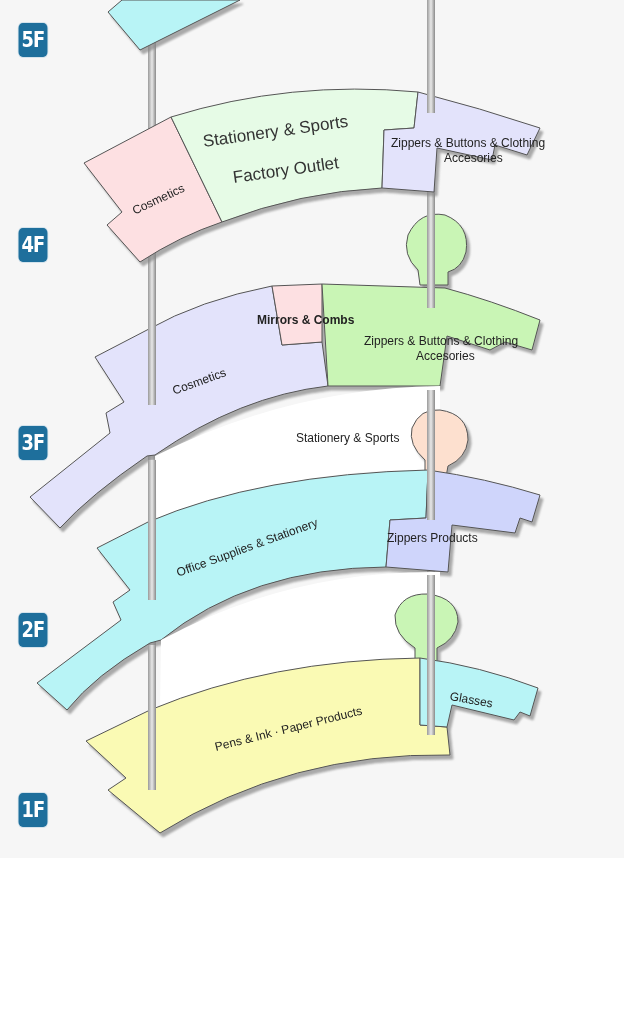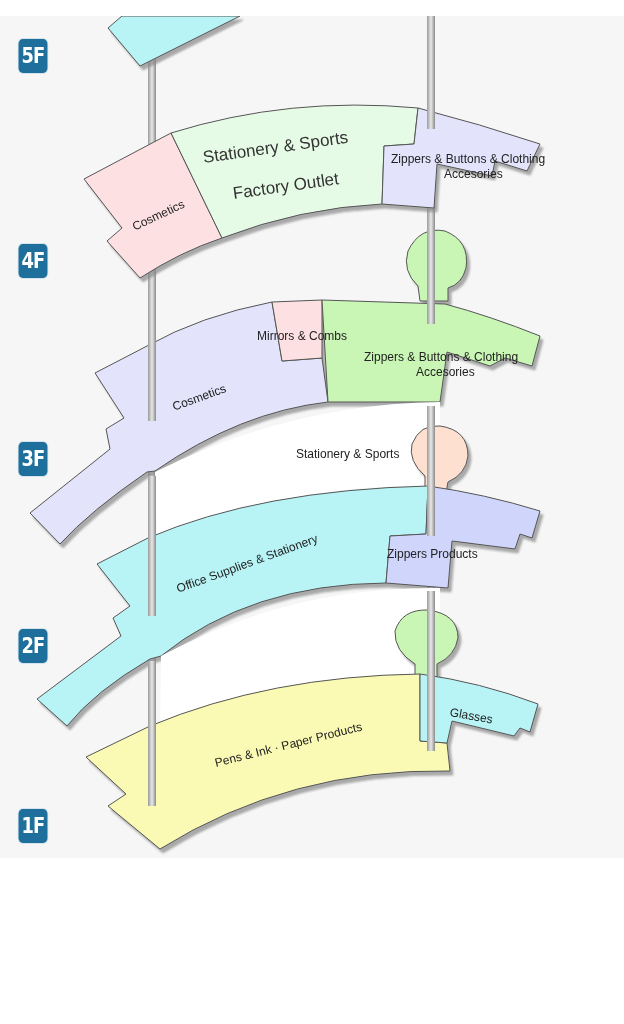--- a/index.html
+++ b/index.html
@@ -1,18 +1,18 @@
 <!DOCTYPE html>
 <html><head>
 <meta charset="utf-8">
 <style>
   html, body { margin:0; padding:0; }
   body { width:624px; height:1024px; background:#ffffff; position:relative; overflow:hidden;
          font-family:"Liberation Sans", sans-serif; }
-  #map-area { position:absolute; left:0; top:16px; width:624px; height:858px; background:#f6f6f6; overflow:hidden; }
+  #map-area { position:absolute; left:0; top:0; width:624px; height:858px; background:#f6f6f6; overflow:hidden; }
   #map-svg { position:absolute; left:0; top:0; }
   .floor-badge { position:absolute; left:16px; width:34px; height:34px; background:#1e6f9c; border-radius:5px;
                  color:#ffffff; font-family:"DejaVu Sans", sans-serif; font-weight:bold; font-size:21px;
                  display:flex; align-items:center; justify-content:center; letter-spacing:-1px;
                  transform:scaleX(0.85); box-shadow:0 0 0 1px #d4e3ec; }
   .lbl { position:absolute; white-space:nowrap; color:#222; font-size:12px; transform-origin:left center; }
   .lbl.big { font-size:17px; color:#333; }
   .zone { stroke:#555; stroke-width:1; }
 </style>
 </head>
@@ -94,21 +94,21 @@
   <div class="floor-badge" style="top:613px;">2F</div>
   <div class="floor-badge" style="top:793px;">1F</div>
 
   <div class="lbl" style="left:133px; top:204px; transform:rotate(-25deg);">Cosmetics</div>
   <div class="lbl big" style="left:203px; top:132px; transform:rotate(-8deg);">Stationery &amp; Sports</div>
   <div class="lbl big" style="left:233px; top:168px; transform:rotate(-8deg);">Factory Outlet</div>
   <div class="lbl" style="left:391px; top:136px;">Zippers &amp; Buttons &amp; Clothing</div>
   <div class="lbl" style="left:444px; top:151px;">Accesories</div>
 
   <div class="lbl" style="left:173px; top:384px; transform:rotate(-20deg);">Cosmetics</div>
-  <div class="lbl" style="left:257px; top:313px;">Mirrors &amp; Combs</div>
+  <div class="lbl" style="left:257px; top:313px;font-weight:bold;">Mirrors &amp; Combs</div>
   <div class="lbl" style="left:364px; top:334px;">Zippers &amp; Buttons &amp; Clothing</div>
   <div class="lbl" style="left:416px; top:349px;">Accesories</div>
   <div class="lbl" style="left:296px; top:431px;">Stationery &amp; Sports</div>
 
   <div class="lbl" style="left:177px; top:566px; transform:rotate(-20deg);">Office Supplies &amp; Stationery</div>
   <div class="lbl" style="left:387px; top:531px;">Zippers Products</div>
 
   <div class="lbl" style="left:215px; top:740px; transform:rotate(-14deg);">Pens &amp; Ink · Paper Products</div>
   <div class="lbl" style="left:450px; top:689px; transform:rotate(10deg);">Glasses</div>
 </div>

